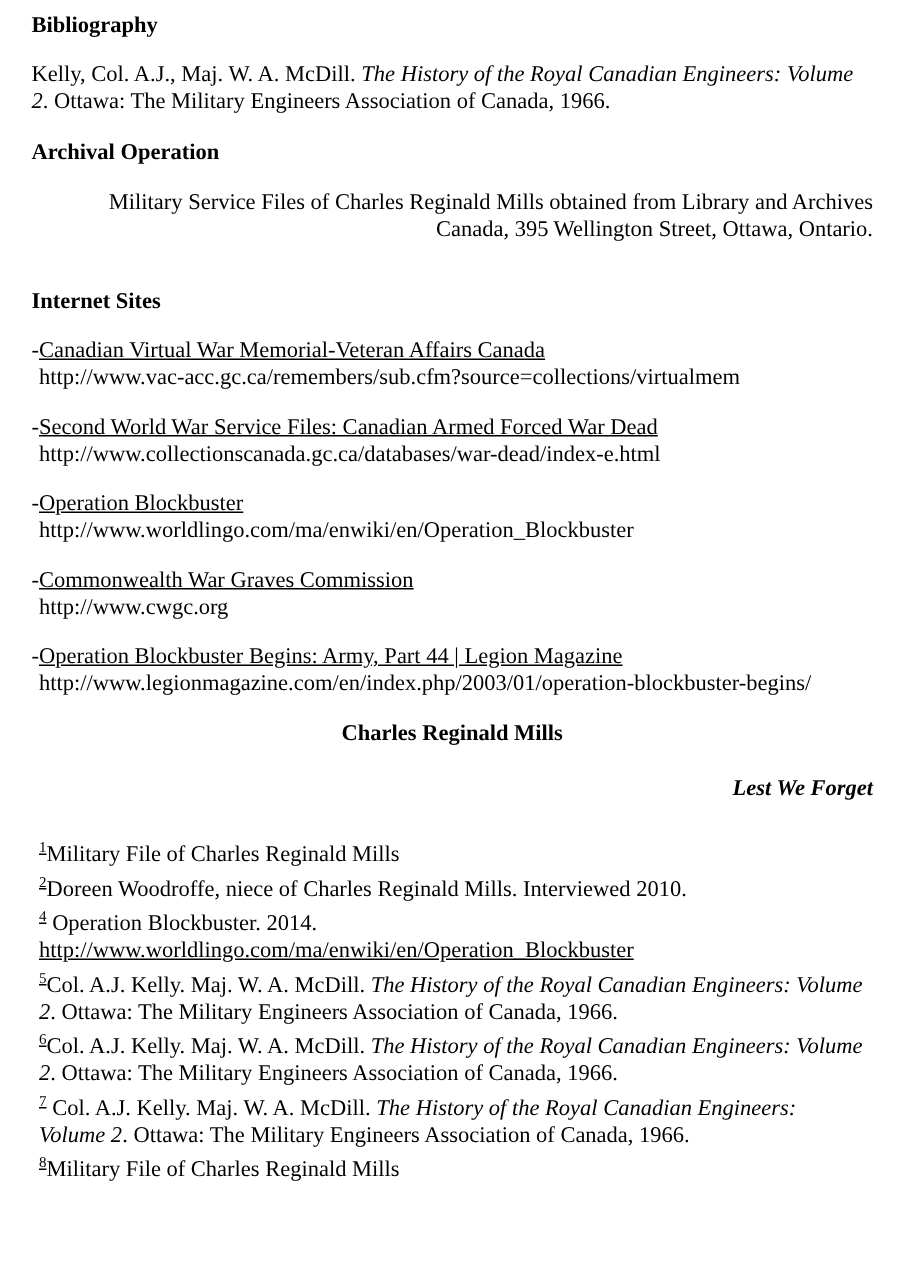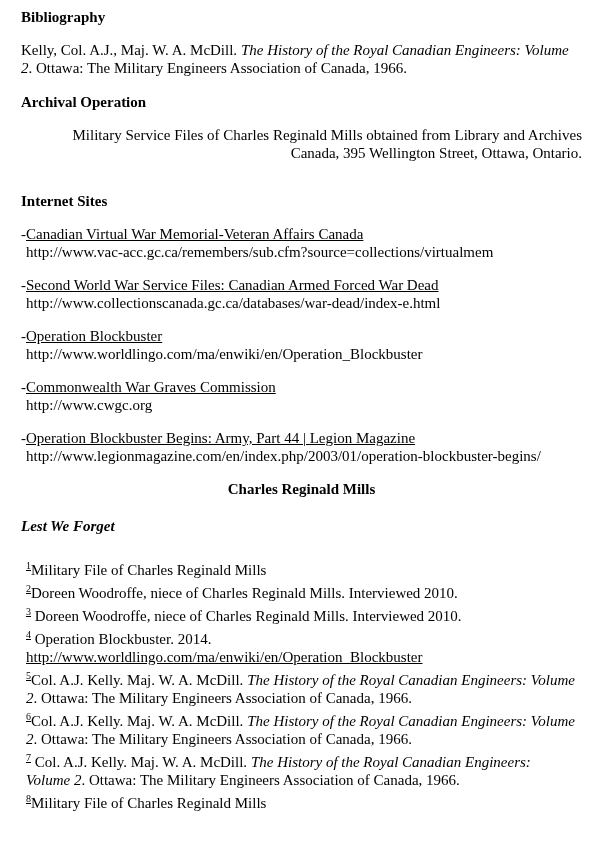--- a/index.html
+++ b/index.html
@@ -45,21 +45,21 @@
     padding-left: 5px;
   }
   .memorial-name {
     font-weight: bold;
     text-align: center;
     margin: 11px 0 19px 0;
   }
   .memorial-motto {
     font-weight: bold;
     font-style: italic;
-    text-align: left;
+    text-align: right;
     margin: 0 0 26px 0;
   }
   .footnote {
     margin: 5px;
   }
   sup.fn-marker {
     font-size: 10px;
     line-height: 0;
     text-decoration: underline;
     cursor: pointer;
@@ -112,21 +112,20 @@
     <div class="site-title-line"><span>-</span><a class="site-link">Operation Blockbuster Begins: Army, Part 44 | Legion Magazine</a></div>
     <div class="site-url">http://www.legionmagazine.com/en/index.php/2003/01/operation-blockbuster-begins/</div>
   </div>
 
   <div class="memorial-name">Charles Reginald Mills</div>
   <div class="memorial-motto">Lest We Forget</div>
 
   <div>
     <div class="footnote"><sup class="fn-marker">1</sup><span>Military File of Charles Reginald Mills</span></div>
     <div class="footnote"><sup class="fn-marker">2</sup><span>Doreen Woodroffe, niece of Charles Reginald Mills. Interviewed 2010.</span></div>
-    <div class="footnote"><sup class="fn-marker">3</sup><span> Doreen Woodroffe, niece of Charles Reginald Mills. Interviewed 2010.</span></div>
     <div class="footnote"><sup class="fn-marker">4</sup><span> Operation Blockbuster. 2014.</span><a class="fn-link">http://www.worldlingo.com/ma/enwiki/en/Operation_Blockbuster</a></div>
     <div class="footnote"><sup class="fn-marker">5</sup><span>Col. A.J. Kelly. Maj. W. A. McDill. </span><i>The History of the Royal Canadian Engineers: Volume 2</i><span>. Ottawa: The Military Engineers Association of Canada, 1966.</span></div>
     <div class="footnote"><sup class="fn-marker">6</sup><span>Col. A.J. Kelly. Maj. W. A. McDill. </span><i>The History of the Royal Canadian Engineers: Volume 2</i><span>. Ottawa: The Military Engineers Association of Canada, 1966.</span></div>
     <div class="footnote"><sup class="fn-marker">7</sup><span> Col. A.J. Kelly. Maj. W. A. McDill. </span><i>The History of the Royal Canadian Engineers: Volume 2</i><span>. Ottawa: The Military Engineers Association of Canada, 1966.</span></div>
     <div class="footnote"><sup class="fn-marker">8</sup><span>Military File of Charles Reginald Mills</span></div>
   </div>
 
 </div>
 
 </body></html>

